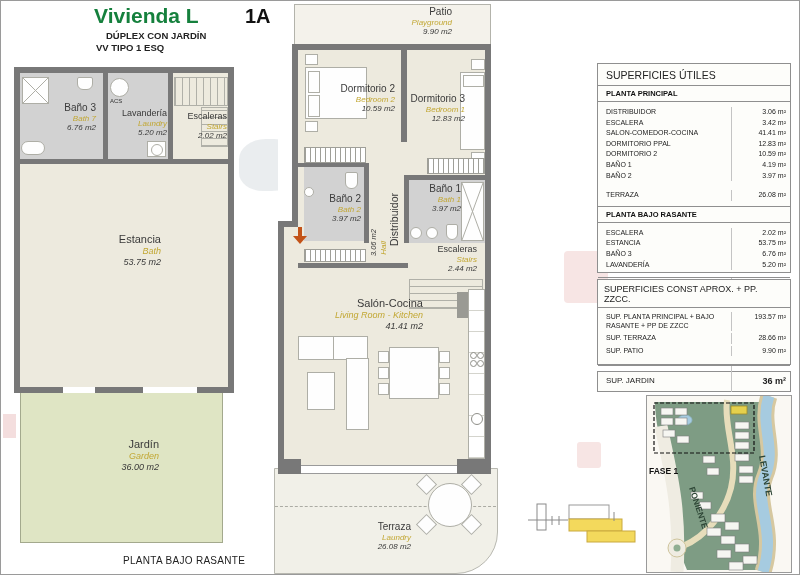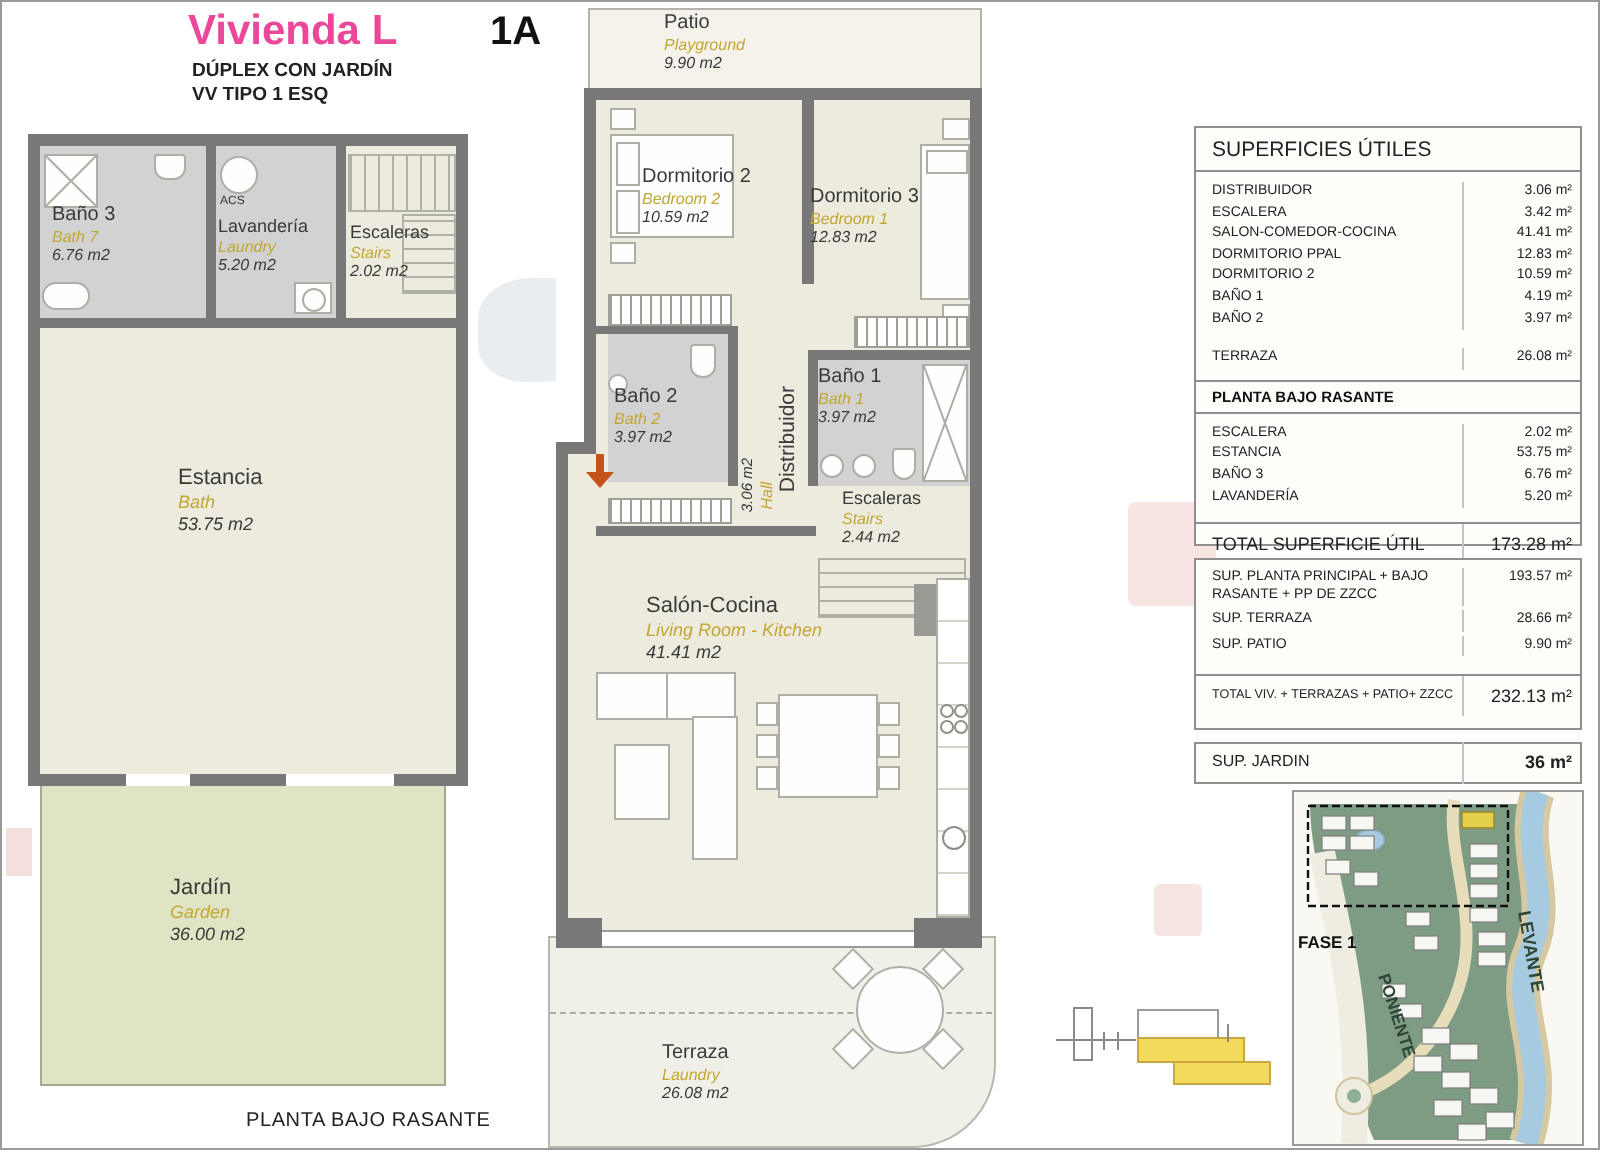--- a/index.html
+++ b/index.html
@@ -2,36 +2,36 @@
 <html><head>
 <meta charset="utf-8">
 <style>
   html,body{margin:0;padding:0;background:#e8e8e8;}
   .page{position:relative;width:800px;height:575px;background:#ffffff;border:1px solid #9a9a9a;
         box-sizing:border-box;overflow:hidden;font-family:"Liberation Sans",sans-serif;color:#222;}
   .abs{position:absolute;box-sizing:border-box;}
   
   .wm{position:absolute;z-index:0;}
   
-  .title{font-size:21px;font-weight:bold;color:#ec4899;}
+  .title{font-size:21px;font-weight:bold;color:#15803d;}
   .unit{font-size:20px;font-weight:bold;color:#111;}
   .subtitle{font-size:9.5px;font-weight:bold;color:#222;line-height:12px;}
   
   .shell{background:#EDEADE;border:6px solid #787878;z-index:2;}
   .wall{background:#787878;z-index:3;}
   .groom{background:#D2D2D2;z-index:2;}
   .furn{background:#fefefe;border:1px solid #AEAEA6;z-index:4;}
   .circ{border-radius:50%;}
   .hatch{background-color:#fff;border:1px solid #9F9F98;z-index:4;
          background-image:repeating-linear-gradient(90deg,#9F9F98 0 1px,transparent 1px 5px);}
   .treads{border:1px solid #B0B0A8;z-index:4;background-color:#EDEADE;
           background-image:repeating-linear-gradient(0deg,#B0B0A8 0 1px,transparent 1px 7px);}
   .treadsv{border:1px solid #B0B0A8;z-index:4;background-color:#EDEADE;
           background-image:repeating-linear-gradient(90deg,#B0B0A8 0 1px,transparent 1px 7px);}
-  .rlabel{position:absolute;text-align:left;line-height:1.18;z-index:6;}
+  .rlabel{position:absolute;text-align:right;line-height:1.18;z-index:6;}
   .rn{font-size:10px;color:#3A3A3A;}
   .re{font-size:8px;font-style:italic;color:#C2A733;}
   .ra{font-size:8px;font-style:italic;color:#3A3A3A;}
   .big .rn{font-size:11px;}
   .big .re{font-size:9px;}
   .big .ra{font-size:9px;}
   .vtxt{position:absolute;writing-mode:vertical-rl;transform:rotate(180deg);z-index:6;white-space:nowrap;}
   .caption{font-size:10px;letter-spacing:.3px;color:#222;}
   
   .tbox{background:#FDFDFA;border:1px solid #8F8F8F;z-index:5;}
@@ -53,21 +53,21 @@
 
 <div class="page">
 
   <div class="wm" style="left:238px;top:138px;width:68px;height:52px;background:#E3E7EA;border-radius:45% 55% 60% 40%;opacity:.75;"></div>
   <div class="wm" style="left:563px;top:250px;width:44px;height:52px;background:#F7E5E4;border-radius:4px;"></div>
   <div class="wm" style="left:576px;top:441px;width:24px;height:26px;background:#F7E5E4;border-radius:3px;"></div>
   <div class="wm" style="left:2px;top:413px;width:13px;height:24px;background:#F4DEDE;"></div>
 
   <div class="abs title" style="left:93px;top:3px;">Vivienda L</div>
   <div class="abs unit" style="left:244px;top:4px;">1A</div>
-  <div class="abs subtitle" style="left:95px;top:29px;">DÚPLEX CON JARDÍN</div>
+  <div class="abs subtitle" style="left:105px;top:29px;">DÚPLEX CON JARDÍN</div>
   <div class="abs subtitle" style="left:95px;top:41px;">VV TIPO 1 ESQ</div>
 
   <div class="abs" style="left:0;top:0;width:0;height:0;"></div>
   <div class="abs" style="left:19px;top:390px;width:203px;height:152px;background:#DFE5C4;border:1px solid #A3A98D;z-index:1;"></div>
   <div class="abs shell" style="left:13px;top:66px;width:220px;height:326px;"></div>
 
   <div class="abs groom" style="left:19px;top:72px;width:83px;height:86px;"></div>
   <div class="abs wall" style="left:102px;top:72px;width:5px;height:86px;"></div>
   <div class="abs groom" style="left:107px;top:72px;width:60px;height:86px;"></div>
   <div class="abs wall" style="left:167px;top:72px;width:5px;height:86px;"></div>
@@ -245,20 +245,21 @@
     <div class="circ" style="border:1px solid #8F8F89;width:5px;height:5px;"></div>
   </div>
   <div class="abs circ" style="left:470px;top:412px;width:12px;height:12px;border:1px solid #8F8F89;background:#fff;z-index:5;"></div>
 
   <div class="abs" style="left:300px;top:464px;width:156px;height:9px;background:#fff;border-top:1px solid #9a9a9a;border-bottom:1px solid #9a9a9a;z-index:4;"></div>
   <div class="abs wall" style="left:277px;top:458px;width:23px;height:15px;z-index:5;"></div>
   <div class="abs wall" style="left:456px;top:458px;width:34px;height:15px;z-index:5;"></div>
 
   <div class="abs tbox" style="left:596px;top:62px;width:194px;height:210px;">
     <div class="tbl-title">SUPERFICIES ÚTILES</div>
+    <div class="tbl-sec">PLANTA PRINCIPAL</div>
     <div class="trows">
         <div class="trow">
         <span class="tl">DISTRIBUIDOR</span>
         <span class="tv">3.06 m²</span>
       </div>
         <div class="trow">
         <span class="tl">ESCALERA</span>
         <span class="tv">3.42 m²</span>
       </div>
         <div class="trow">
@@ -306,20 +307,21 @@
         <span class="tv">5.20 m²</span>
       </div>
       </div>
     <div class="trow total">
       <span class="tl">TOTAL SUPERFICIE ÚTIL</span>
       <span class="tv">173.28 m²</span>
     </div>
   </div>
 
   <div class="abs tbox" style="left:596px;top:278px;width:194px;height:86px;">
+    <div class="tbl-title" style="font-size:9px;padding:4px 6px 3px;">SUPERFICIES CONST APROX. + PP. ZZCC.</div>
     <div class="trows" style="padding-top:4px;">
         <div class="trow" style="margin-bottom:2px;">
         <span class="tl">SUP. PLANTA PRINCIPAL + BAJO
 RASANTE + PP DE ZZCC</span>
         <span class="tv">193.57 m²</span>
       </div>
         <div class="trow" style="margin-bottom:2px;">
         <span class="tl">SUP. TERRAZA</span>
         <span class="tv">28.66 m²</span>
       </div>

